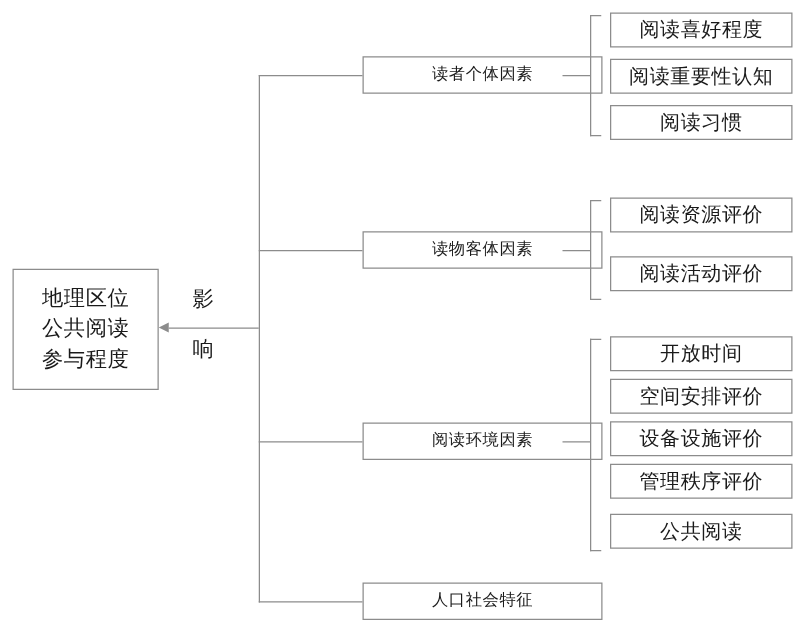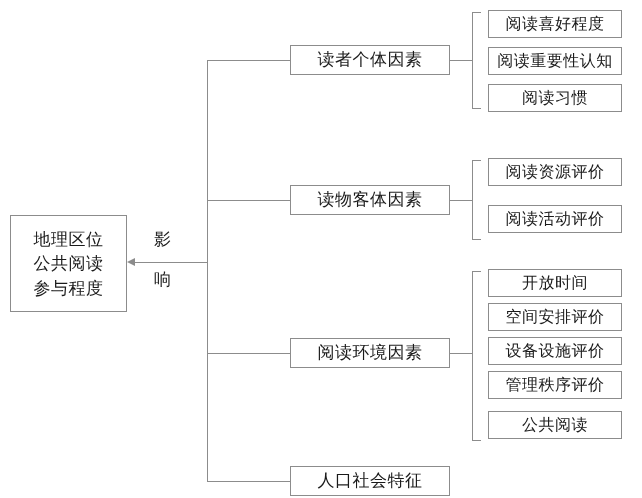--- a/index.html
+++ b/index.html
@@ -33,27 +33,27 @@
     left: 10px;
     top: 215px;
     width: 117px;
     height: 97px;
     font-size: 17px;
     line-height: 1.45;
     white-space: pre-line;
   }
   .l2-box {
     left: 290px;
-    width: 160px;
+    width: 192px;
     height: 30px;
-    font-size: 17px;
+    font-size: 13px;
   }
   .l3-box {
     left: 488px;
-    width: 134px;
+    width: 146px;
     height: 28px;
     font-size: 16px;
   }
   .line {
     position: absolute;
     background: #8c8c8c;
   }
   .h-line { height: 1px; }
   .v-line { width: 1px; }
   .bracket {

